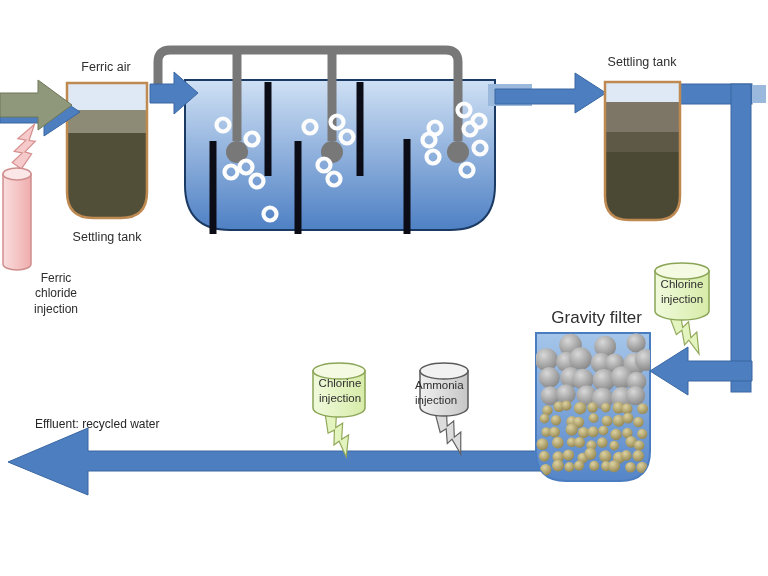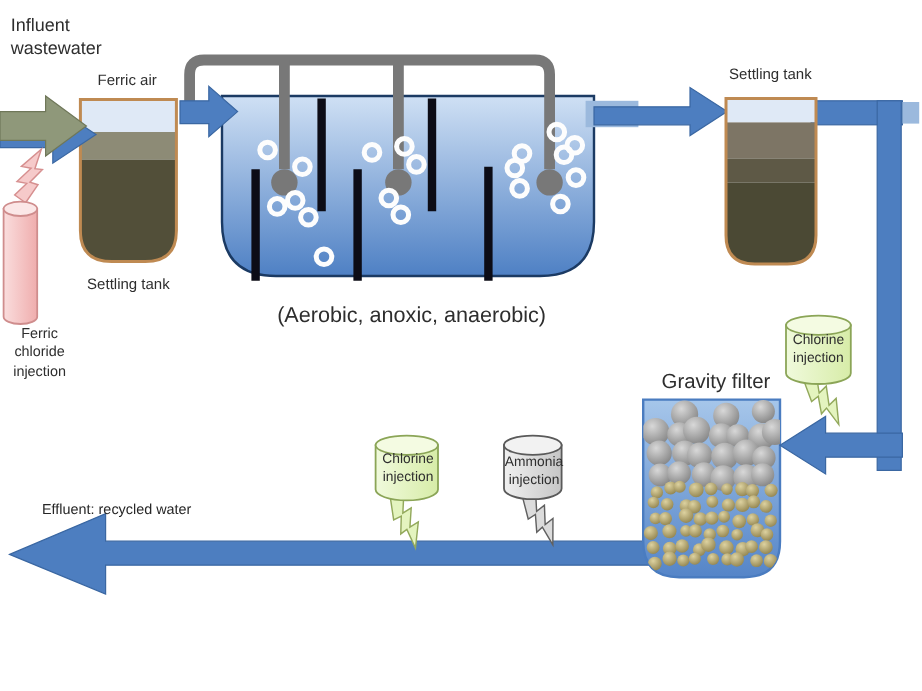--- a/index.html
+++ b/index.html
@@ -3,27 +3,27 @@
 <meta charset="utf-8">
 <style>
   html,body{margin:0;padding:0;background:#ffffff;}
   #canvas{position:relative;width:768px;height:576px;background:#ffffff;overflow:hidden;
           font-family:"Liberation Sans",sans-serif;}
   #diagram-svg{position:absolute;left:0;top:0;}
   .lbl{position:absolute;color:#2e2e2e;line-height:1.28;}
   #lbl-influent{left:9px;top:12px;width:112px;font-size:15px;}
   #lbl-capture{left:58px;top:59px;width:96px;font-size:12.5px;text-align:center;}
   #lbl-settling1{left:57px;top:229px;width:100px;font-size:12.5px;text-align:center;}
-  #lbl-ferric{left:1px;top:271px;width:64px;font-size:12px;text-align:center;}
+  #lbl-ferric{left:1px;top:271px;width:64px;font-size:12px;text-align:center;padding-left:23px;}
   #lbl-microbio{left:195px;top:251px;width:296px;font-size:18px;text-align:center;line-height:1.32;}
   #lbl-settling2{left:593px;top:54px;width:98px;font-size:12.5px;text-align:center;}
   #lbl-chlorine-right{left:653px;top:277px;width:58px;font-size:11.5px;text-align:center;}
   #lbl-gravity{left:542px;top:307px;width:100px;font-size:17px;text-align:right;}
   #lbl-chlorine-bottom{left:311px;top:376px;width:58px;font-size:11.5px;text-align:center;}
-  #lbl-ammonia{left:415px;top:378px;width:60px;font-size:11.5px;text-align:center;}
+  #lbl-ammonia{left:415px;top:378px;width:60px;font-size:11.5px;}
   #lbl-effluent{left:35px;top:417px;width:330px;font-size:12px;color:#262626;}
 </style>
 </head>
 <body>
 
 <div id="canvas">
   <svg id="diagram-svg" width="768" height="576" viewBox="0 0 768 576">
     <defs>
       <linearGradient id="gWater" x1="0" y1="0" x2="0" y2="1">
         <stop offset="0" stop-color="#cfe0f4"></stop>
@@ -245,26 +245,24 @@
       <ellipse cx="339" cy="371" rx="26" ry="8" fill="#f4fbe2" stroke="#8ba557" stroke-width="1.5"></ellipse>
     </g>
 
     <g>
       <use href="#bolt" transform="translate(435,412) rotate(-24 7 0)" stroke="#616161" stroke-width="1.2" fill="#dcdcdc"></use>
       <path d="M420,371 L420,407 A24,9 0 0 0 468,407 L468,371 Z" fill="url(#gGrayCyl)" stroke="#5a5a5a" stroke-width="1.5"></path>
       <ellipse cx="444" cy="371" rx="24" ry="8" fill="#f2f2f2" stroke="#5a5a5a" stroke-width="1.5"></ellipse>
     </g>
   </svg>
 
-  <div class="lbl" id="lbl-influent">Influent wastewater</div>
   <div class="lbl" id="lbl-capture">Ferric air</div>
   <div class="lbl" id="lbl-settling1">Settling tank</div>
   <div class="lbl" id="lbl-ferric">Ferric chloride injection</div>
   <div class="lbl" id="lbl-microbio">
-    <div>(Aerobic, anoxic, anaerobic)</div>
   </div>
   <div class="lbl" id="lbl-settling2">Settling tank</div>
   <div class="lbl" id="lbl-chlorine-right">Chlorine injection</div>
   <div class="lbl" id="lbl-gravity">Gravity filter</div>
   <div class="lbl" id="lbl-chlorine-bottom">Chlorine injection</div>
   <div class="lbl" id="lbl-ammonia">Ammonia injection</div>
   <div class="lbl" id="lbl-effluent">Effluent: recycled water</div>
 </div>
 
 </body></html>

